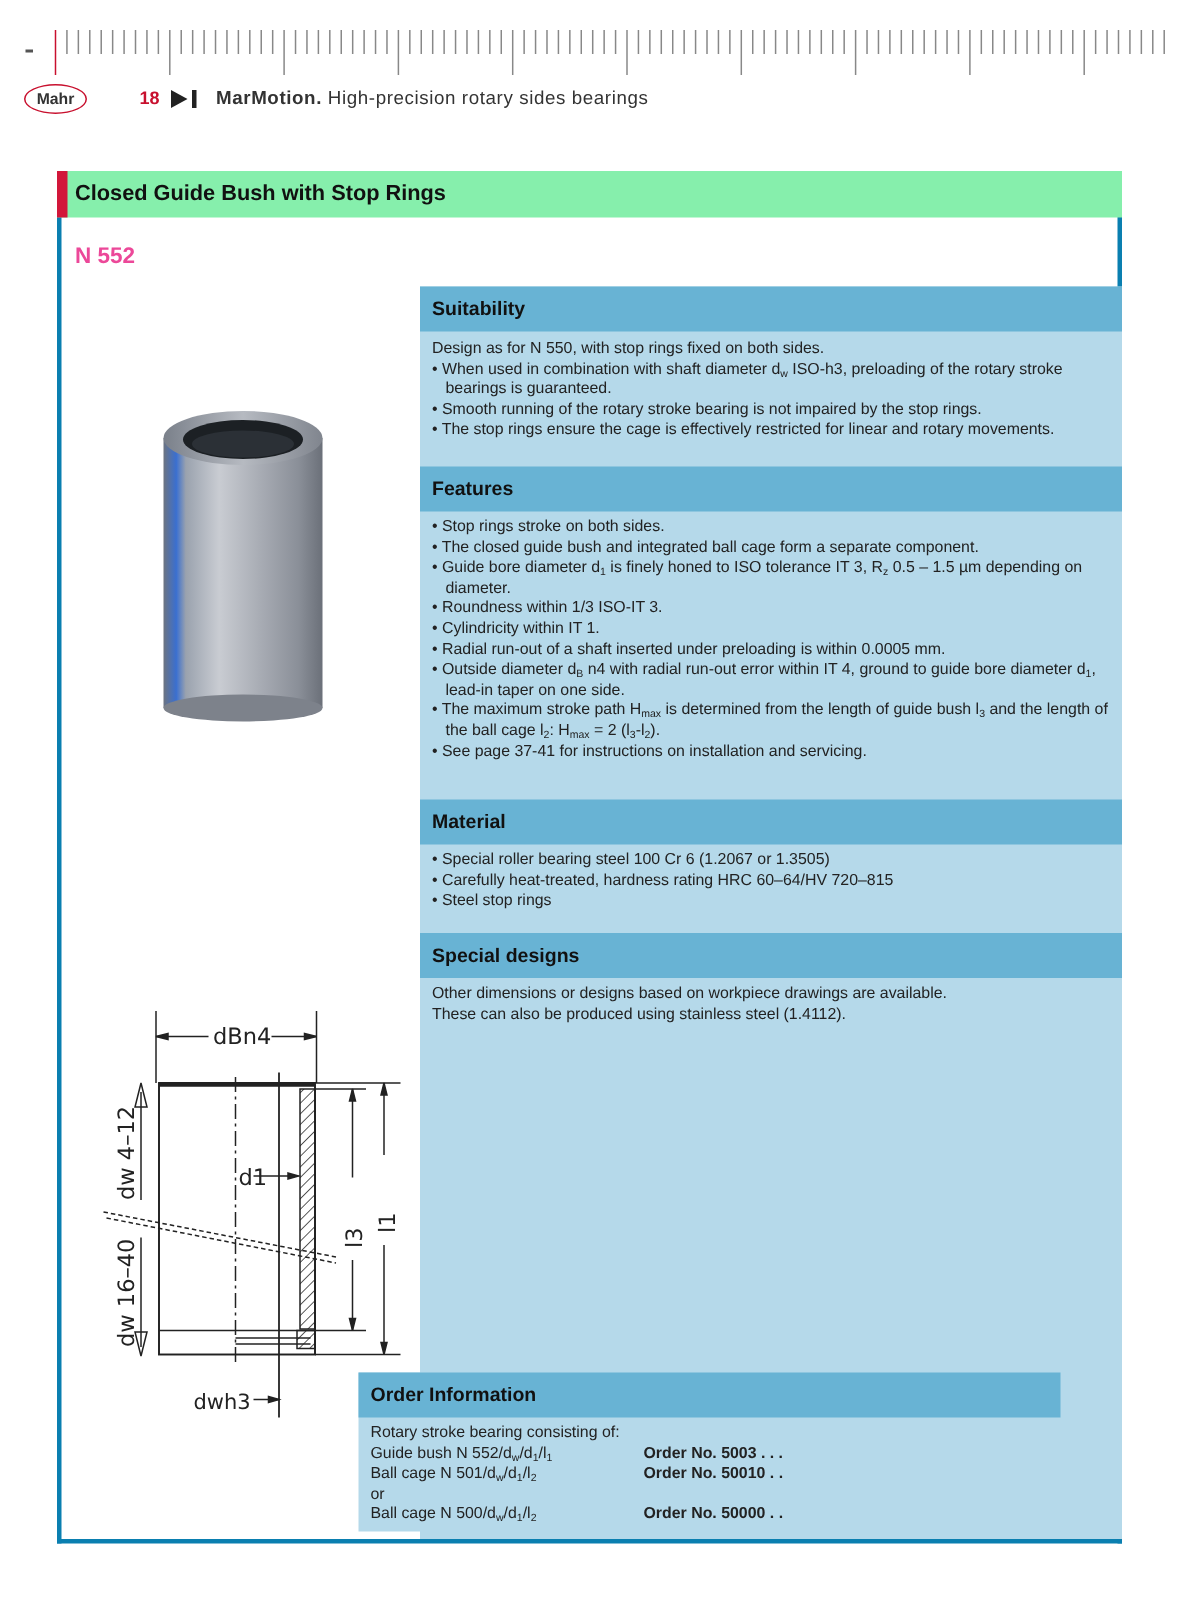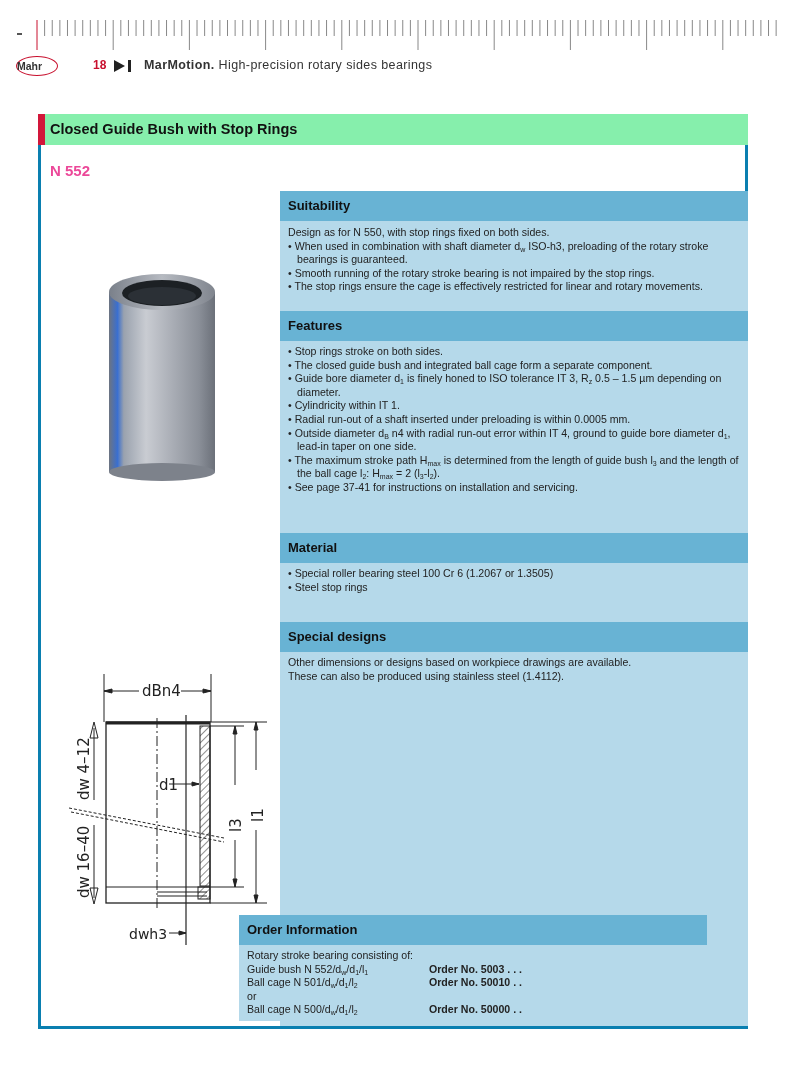--- a/index.html
+++ b/index.html
@@ -6,21 +6,21 @@
   html, body { width: 800px; height: 1068px; background: #ffffff; overflow: hidden; }
   body { position: relative; font-family: "Liberation Sans", "DejaVu Sans", sans-serif; color: #222; }
 
   
   .ruler { position: absolute; left: 0; top: 14px; width: 800px; height: 40px; }
   .ruler .dash { position: absolute; left: 17px; top: 19px; width: 5px; height: 2px; background: #555; }
   .ruler svg { position: absolute; left: 0; top: 0; }
 
   
   .logo { position: absolute; left: 16px; top: 56px; width: 42px; height: 20px; border: 1.3px solid #c8102e; border-radius: 50%;
-          font-size: 10.5px; font-weight: bold; color: #333; line-height: 18px; }
+          font-size: 10.5px; font-weight: bold; color: #333; text-align: center; line-height: 18px; }
   .page-num { position: absolute; left: 93px; top: 58px; font-size: 12px; font-weight: bold; color: #c8102e; }
   .play-icon { position: absolute; left: 114px; top: 60px; width: 0; height: 0; border-top: 6px solid transparent; border-bottom: 6px solid transparent; border-left: 11px solid #222; }
   .bar-icon { position: absolute; left: 128px; top: 60px; width: 2.5px; height: 12px; background: #222; }
   .header-title { position: absolute; left: 144px; top: 58px; font-size: 12.5px; color: #333; letter-spacing: 0.4px; }
   .header-title b { color: #333; font-weight: bold; }
 
   
   .frame { position: absolute; left: 38px; top: 114px; width: 710px; height: 915px; border: 3px solid #0a7fb0; border-top: none; background: #fff; }
   .title-bar { position: absolute; left: -3px; top: 0; width: 710px; height: 31px; background: #86efac; }
   .title-accent { position: absolute; left: 0; top: 0; width: 7px; height: 31px; background: #d2173a; }
@@ -274,32 +274,34 @@
         </div>
     </div>
 
     <div class="sec-head" style="top:120px">
       <span>Features</span>
     </div>
     <div class="sec-body" style="top:154px" id="feat-list">
         <p class="bul">• Stop rings stroke on both sides.</p>
         <p class="bul">• The closed guide bush and integrated ball cage form a separate component.</p>
         <p class="bul">• Guide bore diameter d<sub>1</sub> is finely honed to ISO tolerance IT 3, R<sub>z</sub> 0.5 – 1.5 µm depending on diameter.</p>
+        <p class="bul">• Roundness within 1/3 ISO-IT 3.</p>
         <p class="bul">• Cylindricity within IT 1.</p>
         <p class="bul">• Radial run-out of a shaft inserted under preloading is within 0.0005 mm.</p>
         <p class="bul">• Outside diameter d<sub>B</sub> n4 with radial run-out error within IT 4, ground to guide bore diameter d<sub>1</sub>, lead-in taper on one side.</p>
         <p class="bul">• The maximum stroke path H<sub>max</sub> is determined from the length of guide bush l<sub>3</sub> and the length of the ball cage l<sub>2</sub>: H<sub>max</sub> = 2 (l<sub>3</sub>-l<sub>2</sub>).</p>
         <p class="bul">• See page 37-41 for instructions on installation and servicing.</p>
       </div>
 
     <div class="sec-head" style="top:342px">
       <span>Material</span>
     </div>
     <div class="sec-body" style="top:376px" id="mat-list">
         <p class="bul">• Special roller bearing steel 100 Cr 6 (1.2067 or 1.3505)</p>
+        <p class="bul">• Carefully heat-treated, hardness rating HRC 60–64/HV 720–815</p>
         <p class="bul">• Steel stop rings</p>
       </div>
 
     <div class="sec-head" style="top:431px">
       <span>Special designs</span>
     </div>
     <div class="sec-body" style="top:465px">
       <p>Other dimensions or designs based on workpiece drawings are available.</p>
       <p>These can also be produced using stainless steel (1.4112).</p>
     </div>

